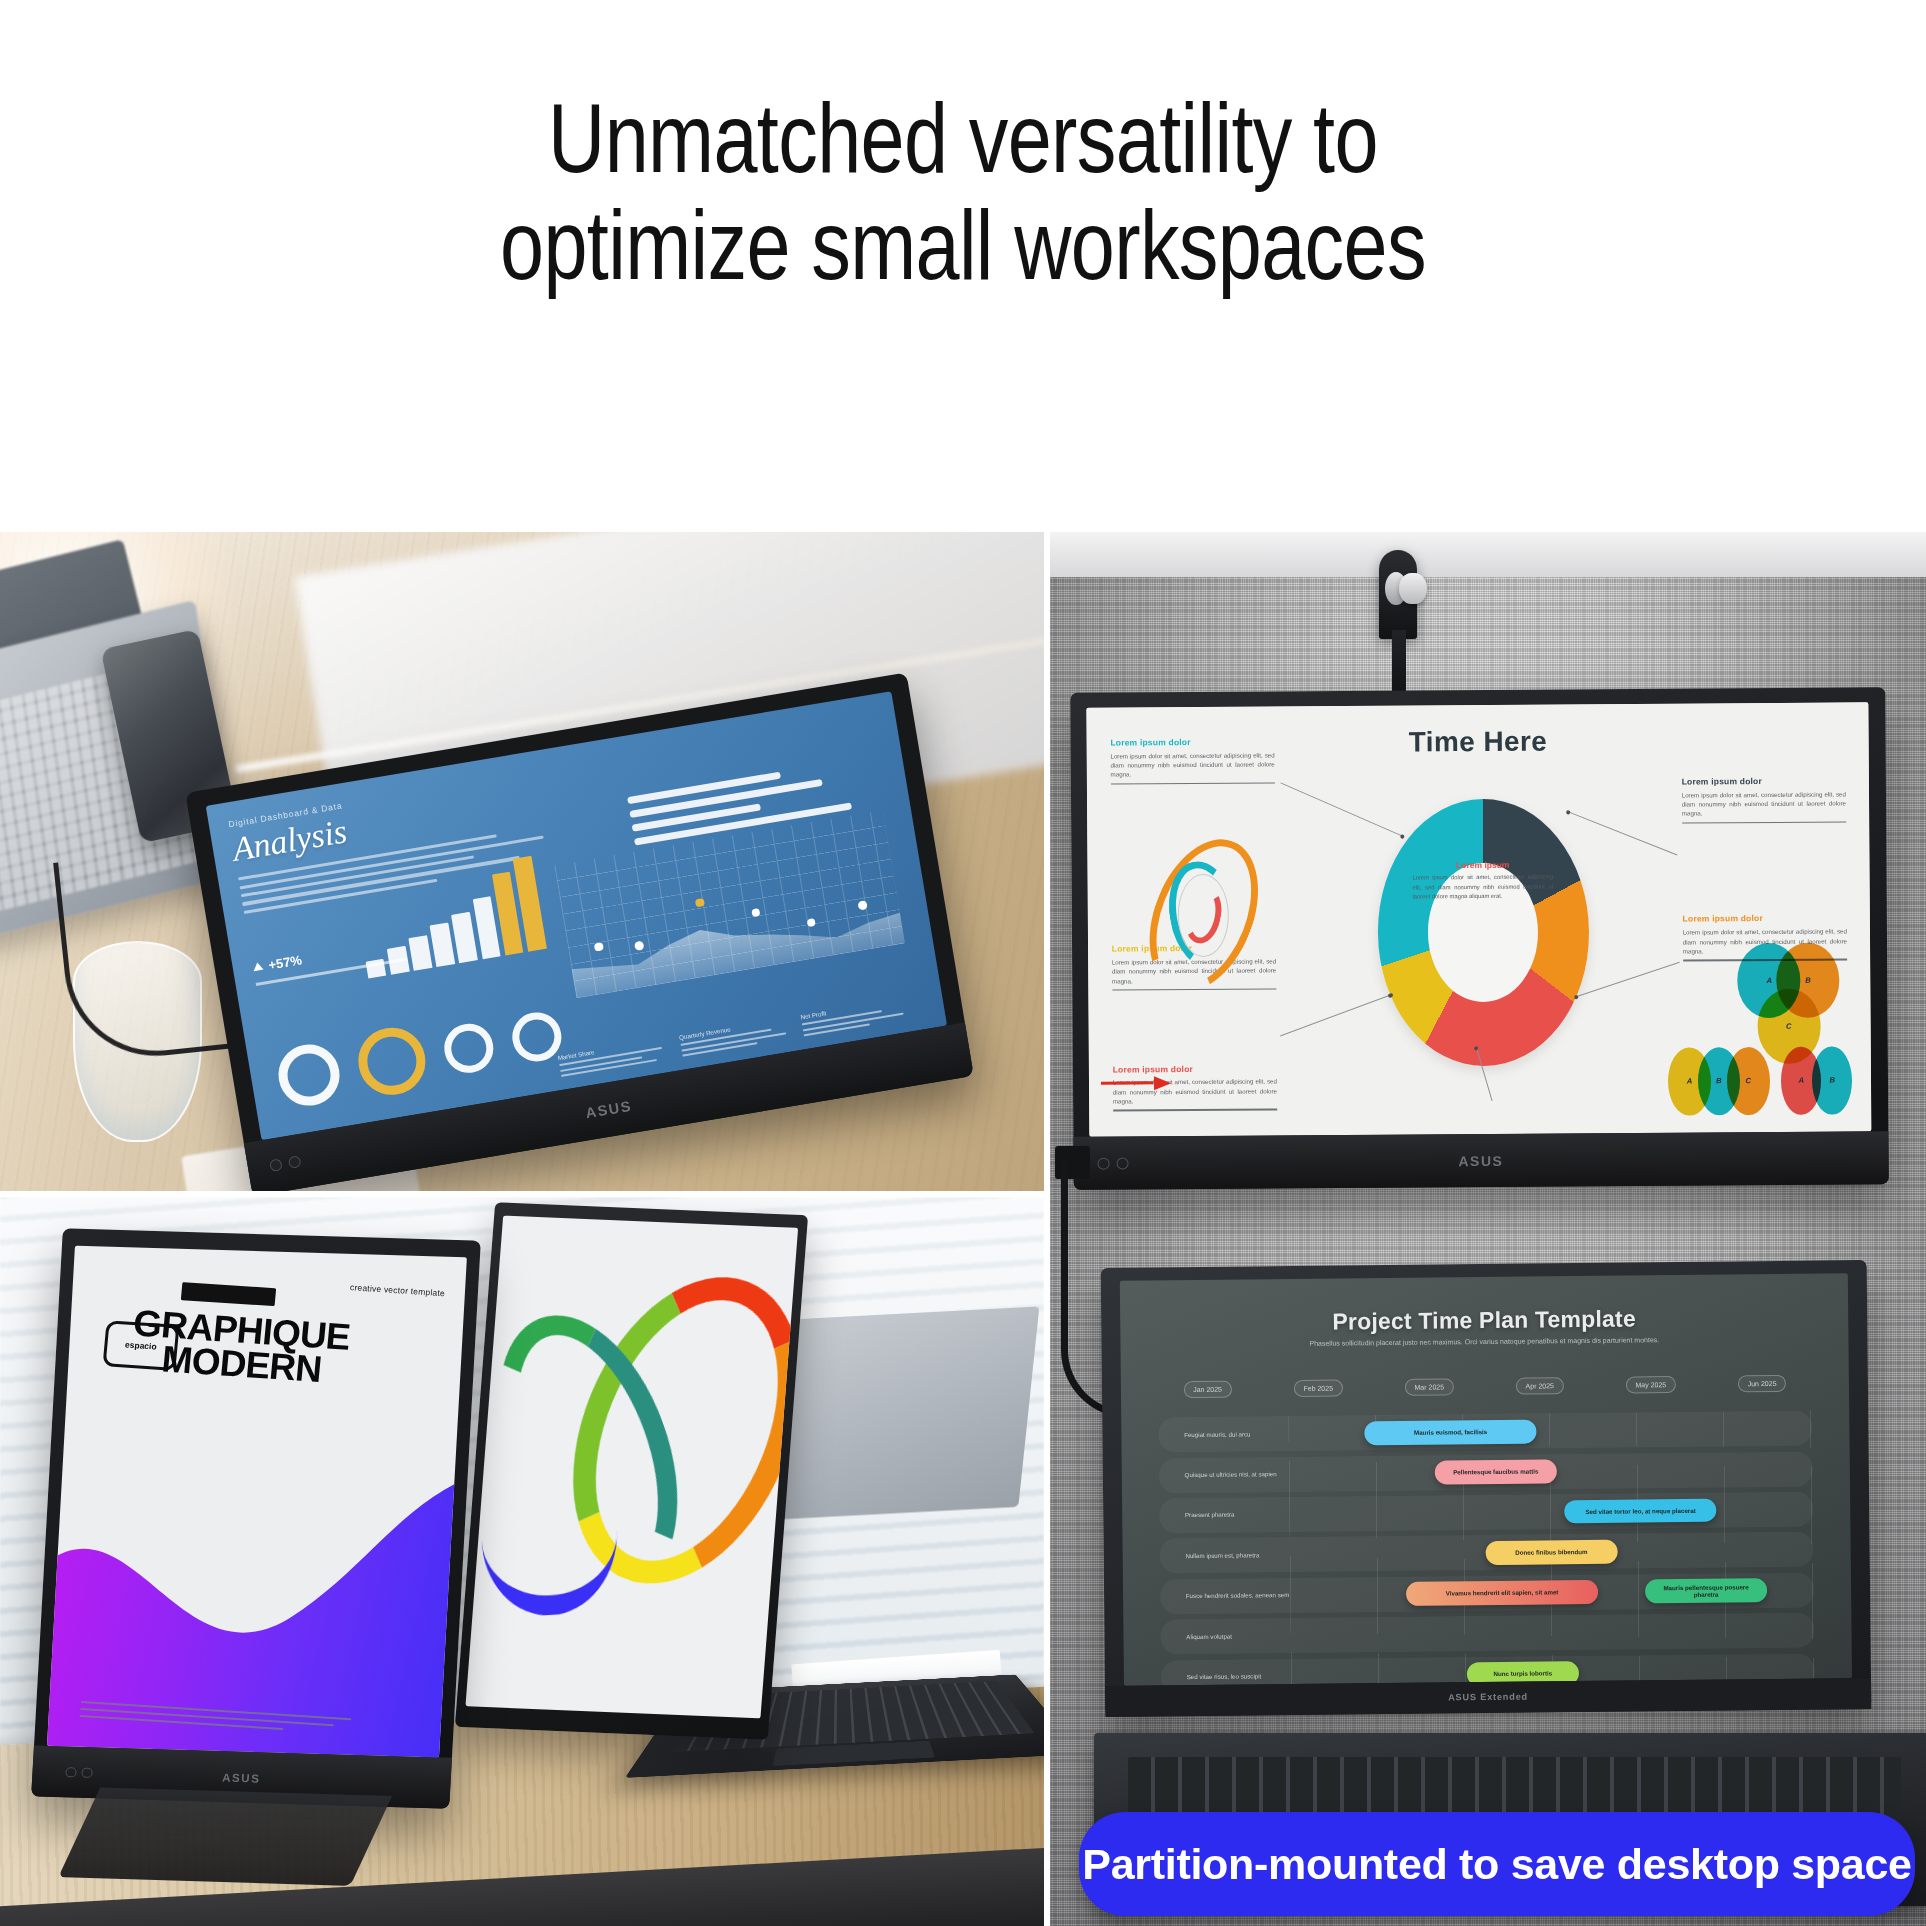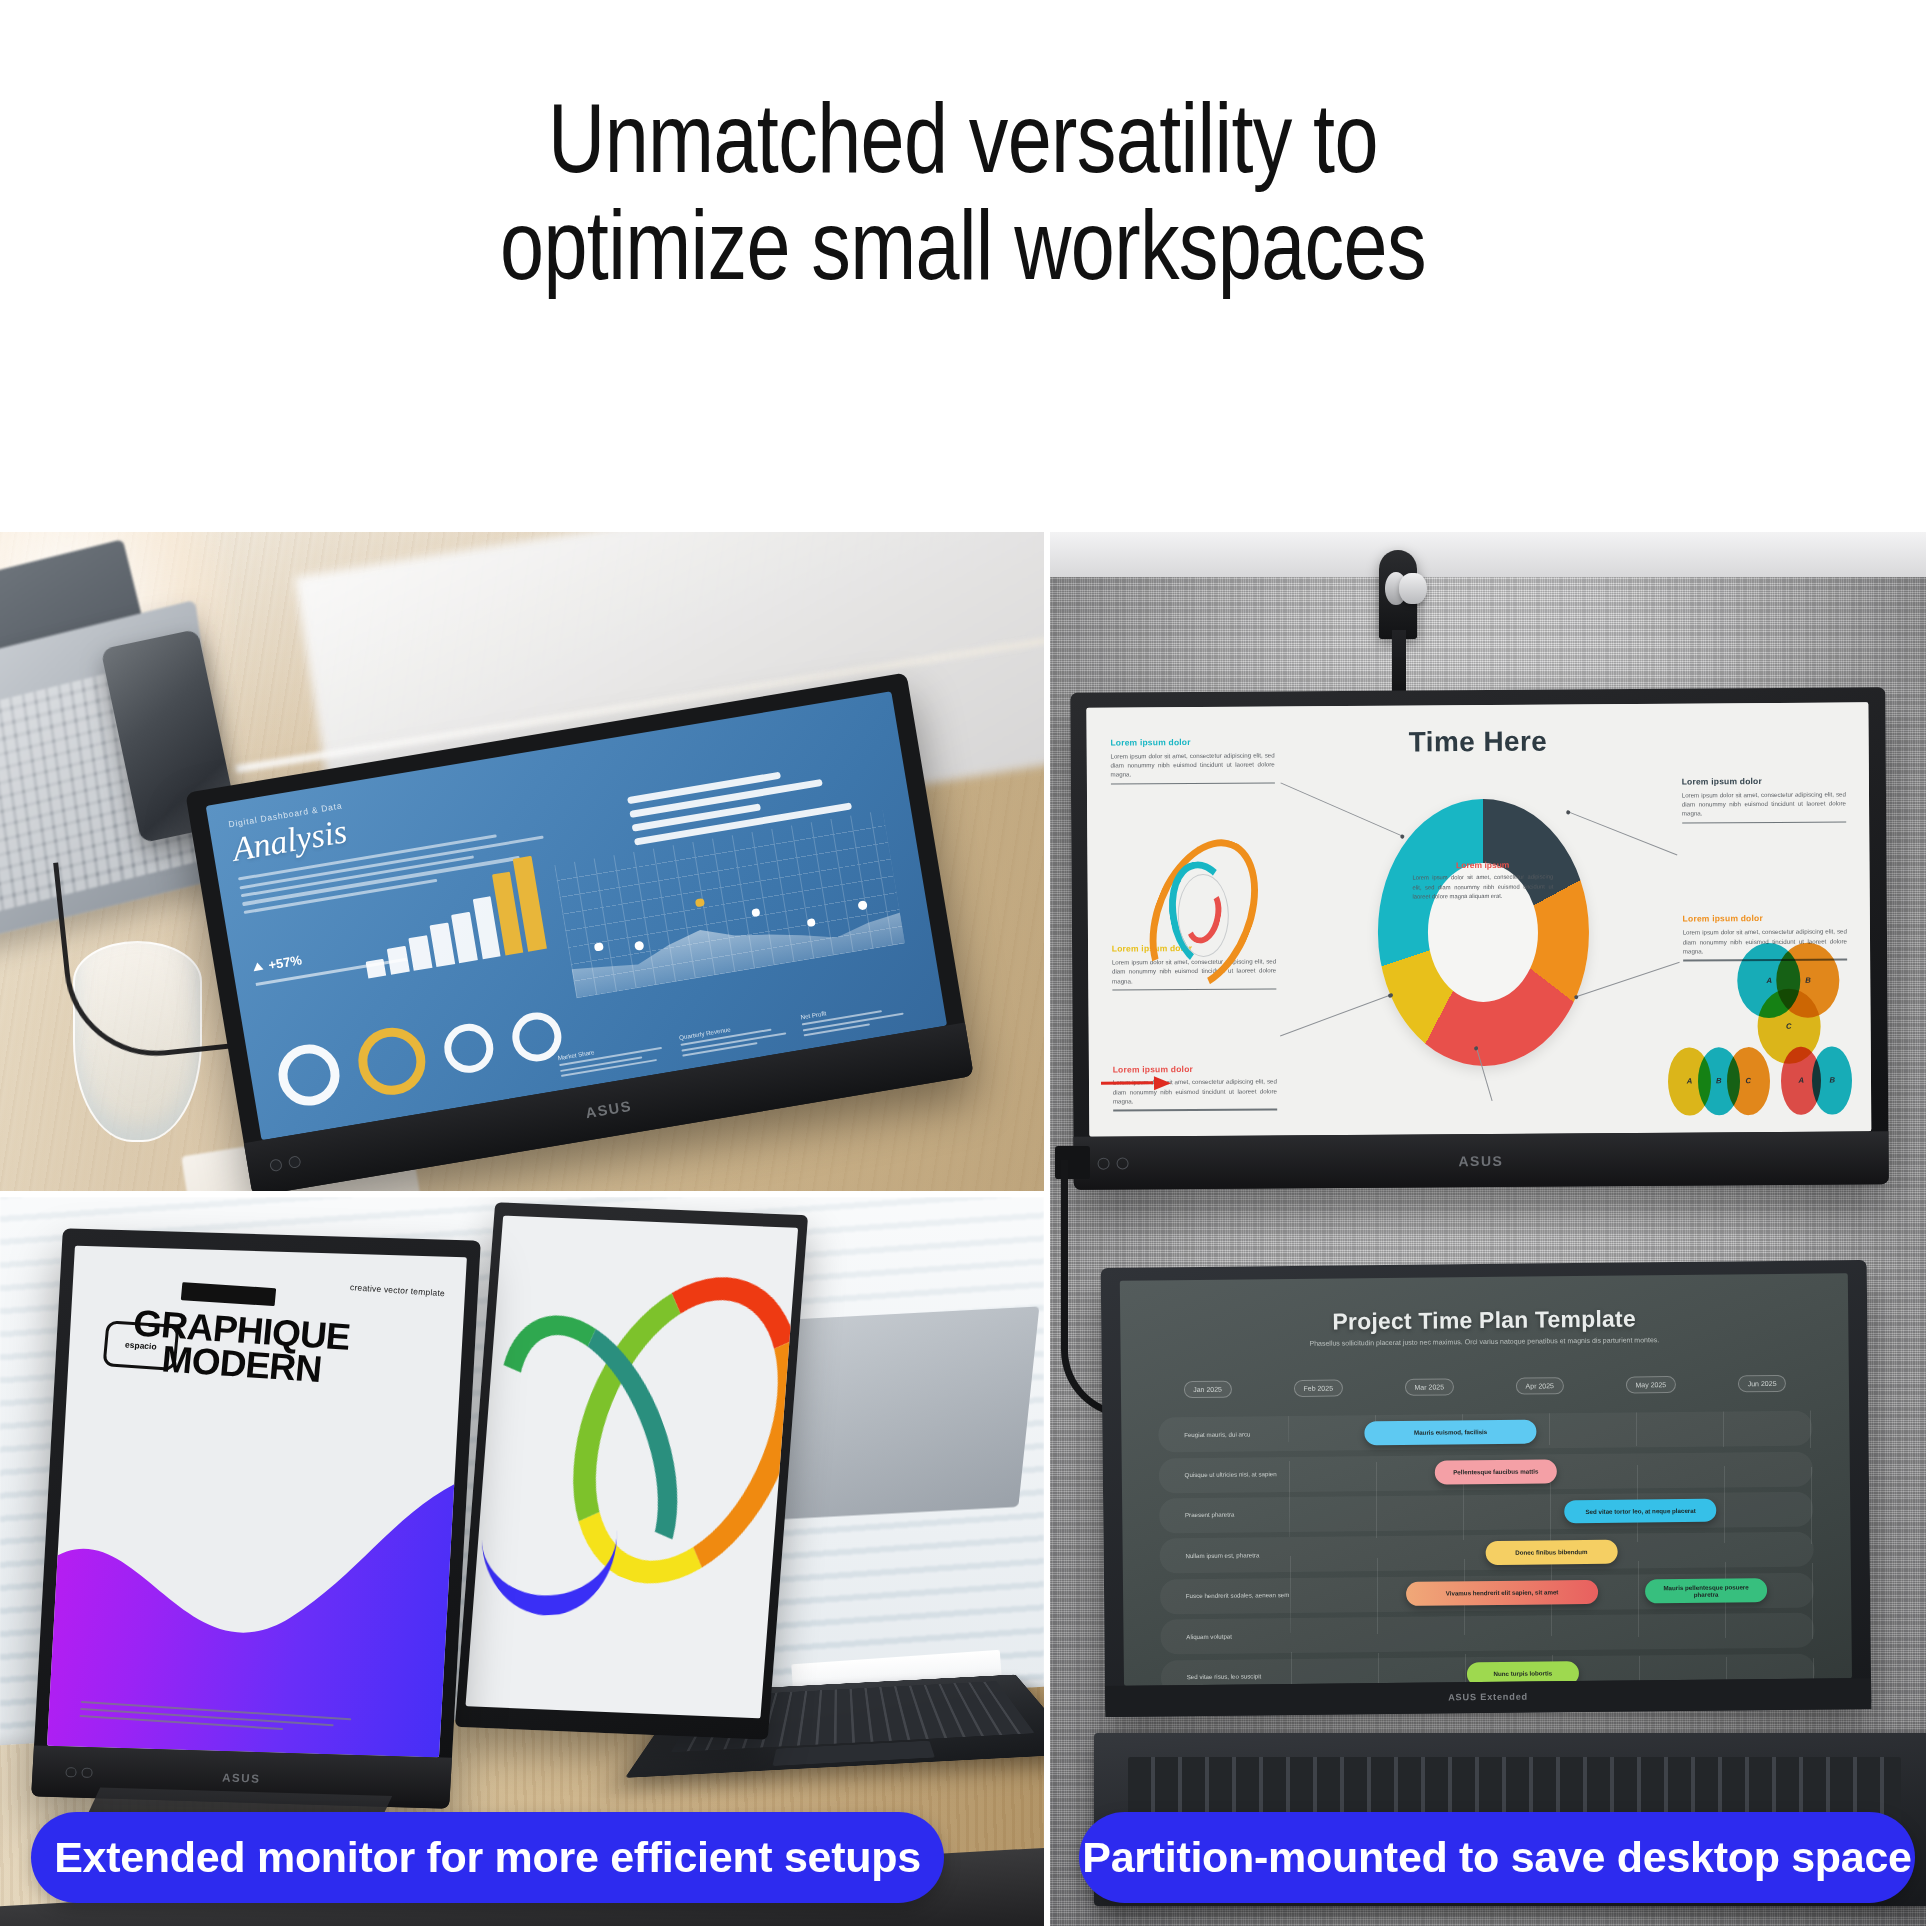--- a/index.html
+++ b/index.html
@@ -313,21 +313,21 @@
   .gridlines{position:absolute;left:20%;right:0;top:0;bottom:0;pointer-events:none;
     background:repeating-linear-gradient(90deg,rgba(255,255,255,.10) 0 0.8px,transparent 0.8px 16.6%);}
 
   
   .badge{position:absolute;display:flex;align-items:center;justify-content:center;
     background:#2d2bef;color:#fff;border-radius:46px;
     font-size:43px;font-weight:700;letter-spacing:-0.3px;
     box-shadow:0 6.2px 17px rgba(0,0,0,.22);white-space:nowrap;}
   #badge-1{left:46px;top:1075px;width:836px;height:91px;}
   #badge-2{left:31px;top:1812px;width:913px;height:91px;}
-  #badge-3{left:1079px;top:1812px;width:836px;height:91px;}
+  #badge-3{left:1079px;top:1812px;width:836px;height:104px;}
 </style>
 </head>
 <body>
 
 <div class="page">
 
   <div class="headline">
     <span>Unmatched versatility to</span>
     <span class="l2">optimize small workspaces</span>
   </div>
@@ -659,17 +659,16 @@
             <span class="lg">ASUS Extended</span>
           </div>
         </div>
         <div class="rlap-base">
           <div class="rlap-keys"></div>
         </div>
       </div>
     </div>
   </div>
 
-  <div class="badge" id="badge-2">Extended monitor for more efficient setups</div>
   <div class="badge" id="badge-3">Partition-mounted to save desktop space</div>
 
 </div>
 
 
 </body></html>

